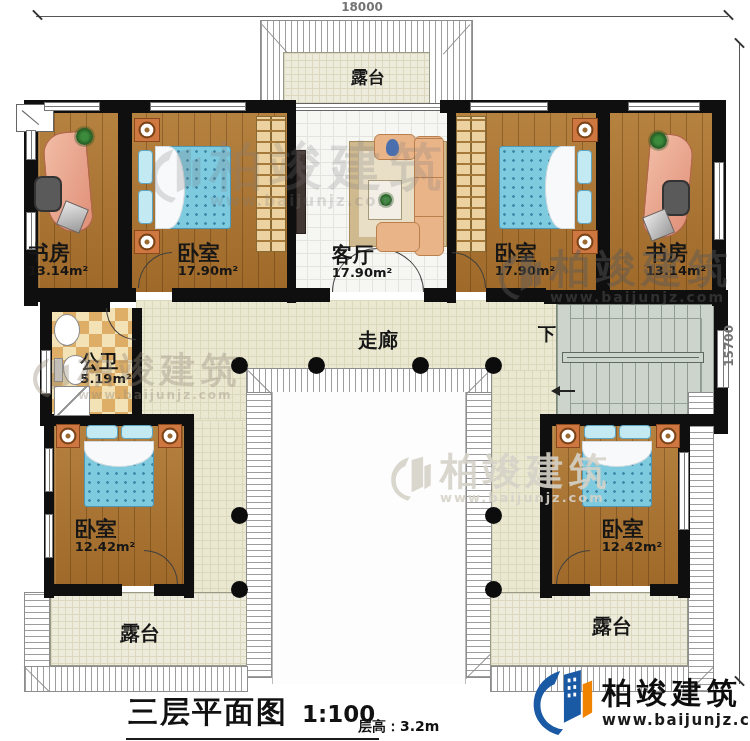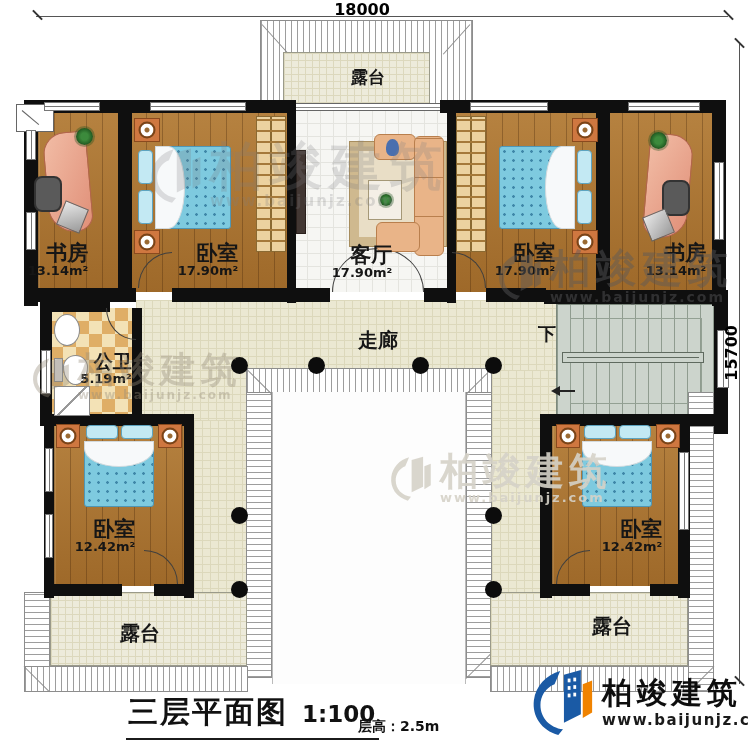--- a/index.html
+++ b/index.html
@@ -58,26 +58,26 @@
   .monitor{background:linear-gradient(145deg,#e8e8e8,#9a9a9a);border:1px solid #666;}
   .plant{background:radial-gradient(circle,#3c8a3c 30%,#1d521d 75%);border-radius:50%;box-shadow:0 0 0 2px rgba(30,80,30,.35);}
   .sofa{background:#e9b488;border:1px solid #b97f4d;border-radius:6px;}
   .rug{background:#e9dec6;border:9px solid #cfb98f;outline:1px solid #a78d5e;}
   .ctable{background:#f4efe6;border:1px solid #a59877;}
   .tvunit{background:#423733;border:1px solid #2a201c;}
   .fixture{background:#fff;border:1.5px solid #8a8a8a;}
   .rail{background:#ccd4cc;border:1.5px solid #5f6a5f;background-image:linear-gradient(#5f6a5f,#5f6a5f);
         background-size:calc(100% - 8px) 1px;background-position:center;background-repeat:no-repeat;}
   
-  .rlabel{transform:translateX(-50%);text-align:right;line-height:1.05;white-space:nowrap;}
+  .rlabel{transform:translateX(-50%);text-align:left;line-height:1.05;white-space:nowrap;}
   .rname{font-size:21px;font-weight:bold;color:#161616;}
   .rname.sm{font-size:19px;}
   .rarea{font-size:13px;font-weight:bold;color:#161616;}
   .slabel{transform:translateX(-50%);font-size:20px;font-weight:bold;color:#161616;white-space:nowrap;}
-  .dimtext{font-size:16px;font-weight:bold;color:#000000;}
+  .dimtext{font-size:12px;font-weight:bold;color:#737373;}
   .dimline{background:#555;}
   .tick{width:13px;height:2px;background:#333;transform:rotate(45deg);}
   
   .wm{position:absolute;display:flex;align-items:center;gap:8px;pointer-events:none;white-space:nowrap;}
   .wm-name{font-weight:bold;line-height:1;}
   .wm-site{font-weight:bold;letter-spacing:2px;line-height:1.3;}
   
   .tblock{position:absolute;left:126px;top:692px;display:flex;align-items:baseline;
           border-bottom:2.5px solid #1b1b1b;padding:0 4px 5px 2px;}
   .tblock:after{content:"";position:absolute;left:0;right:0;bottom:-6px;height:1.5px;background:#1b1b1b;}
@@ -363,21 +363,21 @@
   <div class="abs dimline" style="left:739px;top:44px;width:1px;height:640px"></div>
   <div class="abs tick" style="left:733px;top:42px"></div>
   <div class="abs tick" style="left:733px;top:680px"></div>
   <div class="abs dimtext" style="left:722px;top:325px;writing-mode:vertical-rl;transform:rotate(180deg)">15700</div>
 
   <div class="tblock">
     <span class="ttitle">三层平面图</span>
     <span class="tscale">1:100</span>
   </div>
   <div class="inforow" style="left:358px;top:718px">
-    <span>层高：</span><span>2.5m</span>
+    <span>层高：</span><span>3.2m</span>
   </div>
 
   <div class="brand" style="left:532px;top:668px">
     <svg width="62" height="70" viewBox="0 0 66 72">
       <path fill="#1a5aa5" d="M28 70 C10 65 0 50 2 33 C4 18 15 6 30 2 L24 16 C14 20 9 29 9 38 C9 52 19 62 33 64 Z"></path>
       <path fill="#1a5aa5" d="M34 6 L52 1 L52 48 L34 57 Z"></path>
       <path fill="#f08300" d="M54 16 L64 12 L64 46 L54 52 Z"></path>
       <g fill="#fff">
           <rect x="38" y="10" width="3" height="4"></rect>
           <rect x="44" y="9" width="3" height="4"></rect>

